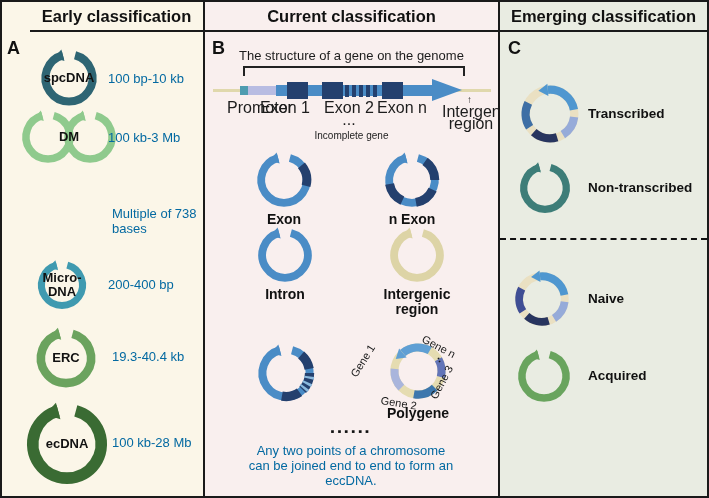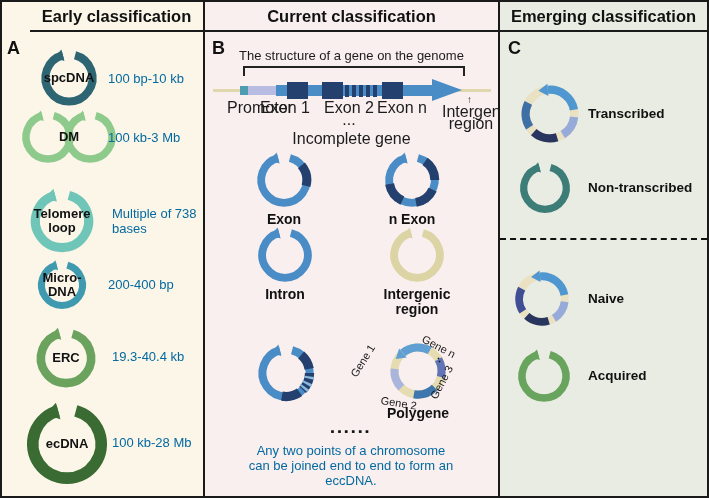--- a/index.html
+++ b/index.html
@@ -10,21 +10,21 @@
   .col-c{width:207px;background:#e9ece2;}
   .hdr{height:30px;border-bottom:2px solid #1a1a1a;box-sizing:border-box;display:flex;align-items:center;justify-content:center;
        font-size:16.5px;font-weight:bold;color:#111;}
   .plabel{position:absolute;font-size:18px;font-weight:bold;color:#111;}
   .abs{position:absolute;}
   .circle-wrap{position:absolute;display:flex;align-items:center;justify-content:center;}
   .circle-wrap svg{position:absolute;left:0;top:0;width:100%;height:100%;}
   .ctext{position:relative;z-index:2;font-size:13px;font-weight:bold;color:#111;text-align:center;line-height:14px;}
   .stext{position:absolute;font-size:13px;color:#0369a1;line-height:15px;}
   .clabel-out{position:absolute;font-size:14px;font-weight:bold;color:#111;text-align:center;line-height:15px;}
-  .sect-title{position:absolute;left:0;width:100%;text-align:center;font-size:16px;color:#1c1c1c;}
+  .sect-title{position:absolute;left:0;width:100%;text-align:center;font-size:10px;color:#1c1c1c;}
   .small-lab{position:absolute;font-size:16px;color:#1c1c1c;text-align:center;line-height:12px;}
   .bracket{position:absolute;border-top:2px solid #222;border-left:2px solid #222;border-right:2px solid #222;height:8px;}
   .gene-rot{position:absolute;font-size:11px;color:#1a1a1a;white-space:nowrap;transform-origin:left center;}
   .dots{position:absolute;left:0;width:100%;text-align:center;font-size:11px;font-weight:bold;letter-spacing:3px;color:#111;}
   .note{position:absolute;font-size:13px;color:#0369a1;text-align:center;line-height:15px;}
   .dash-divider{position:absolute;left:0;right:0;border-top:2px dashed #111;}
   .itemlabel{position:absolute;font-size:13.5px;font-weight:bold;color:#111;}
   .uparrow{position:absolute;font-size:10px;color:#222;}
 </style>
 </head>
@@ -57,26 +57,20 @@
       <svg viewBox="0 0 100 100" style="width:58px;height:58px;left:0;top:0">
           <use href="#ringarrow" color="#8fca8d"></use>
         </svg>
       <svg viewBox="0 0 100 100" style="width:58px;height:58px;left:42px;top:0">
           <use href="#ringarrow" color="#8fca8d"></use>
         </svg>
       <div class="ctext">DM</div>
     </div>
     <div class="stext" style="left:106px;top:128px">100 kb-3 Mb</div>
 
-    <div class="circle-wrap" style="left:25px;top:184px;width:70px;height:70px">
-      <svg viewBox="0 0 100 100">
-          <use href="#ringarrow" color="#6ec5b8"></use>
-        </svg>
-      <div class="ctext" style="width:62px">Telomere loop</div>
-    </div>
     <div class="stext" style="left:110px;top:204px;width:86px">Multiple of 738 bases</div>
 
     <div class="circle-wrap" style="left:33px;top:256px;width:54px;height:54px">
       <svg viewBox="0 0 100 100">
           <use href="#ringarrow" color="#3f9ab0"></use>
         </svg>
       <div class="ctext" style="width:46px">Micro-DNA</div>
     </div>
     <div class="stext" style="left:106px;top:275px">200-400 bp</div>
 

